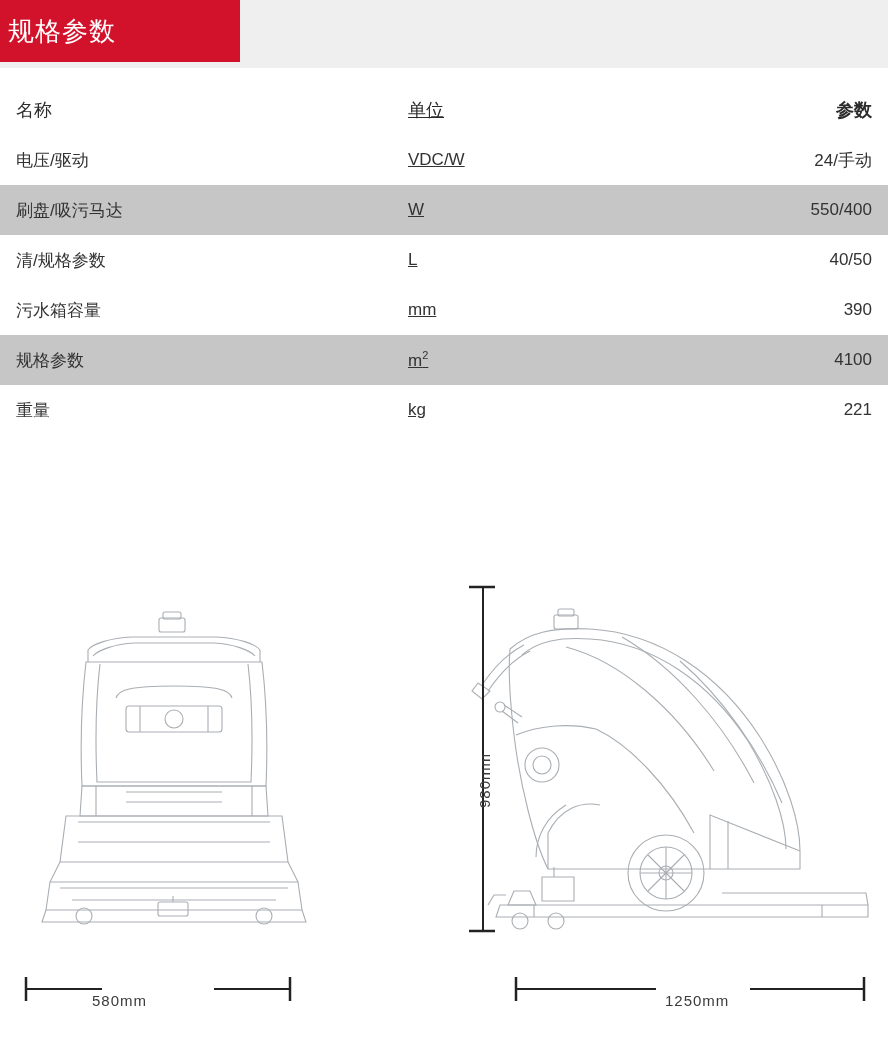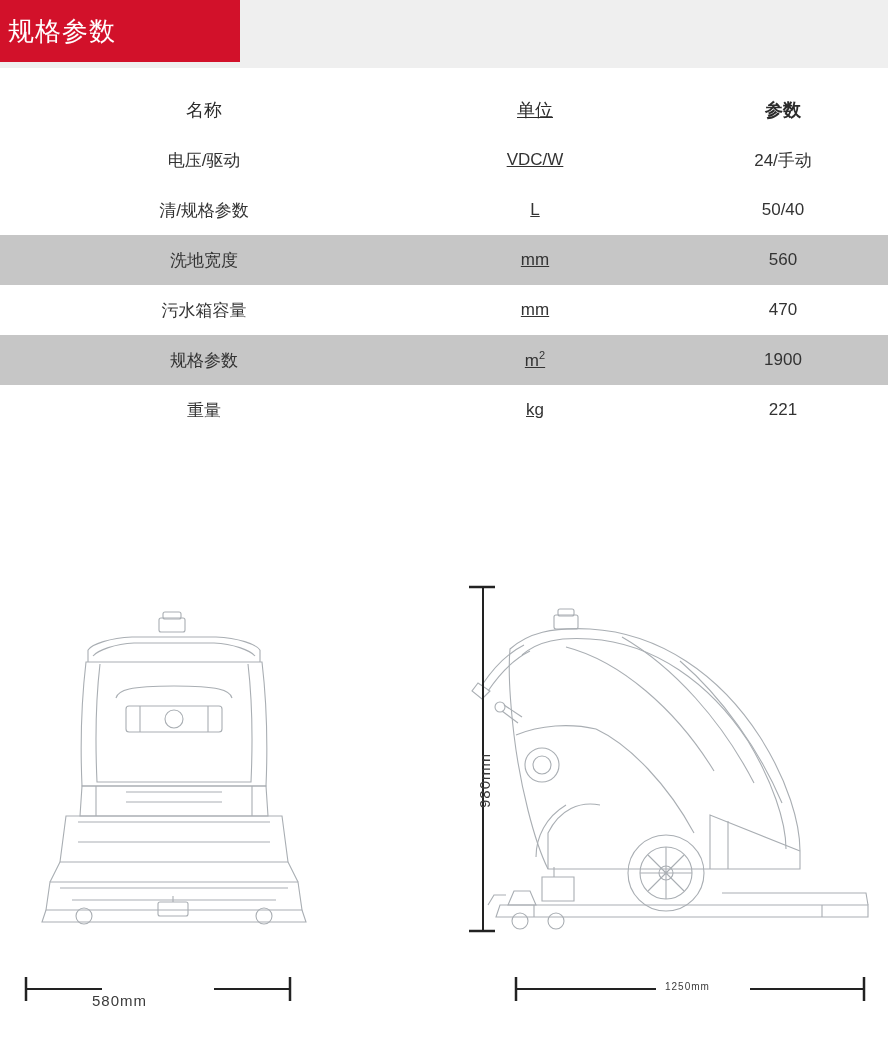--- a/index.html
+++ b/index.html
@@ -42,21 +42,20 @@
   .spec-table col.c-value { width: 210px; }
 
   .spec-table tr { height: 50px; }
   .spec-table th, .spec-table td {
     padding: 0 16px;
     font-size: 17px;
     color: #333333;
     font-weight: normal;
     vertical-align: middle;
     white-space: nowrap;
-    text-align: center;
   }
   .spec-table thead th { font-size: 18px; color: #2b2b2b; }
   .spec-table thead th.val { font-weight: bold; font-family: Liberation Serif, serif; }
   .col-name  { text-align: left; }
   .col-unit  { text-align: left; padding-left: 0 !important; text-decoration: underline; }
   .col-value { text-align: right; }
   tr.zebra { background: #c6c6c6; }
   tr.plain { background: #ffffff; }
   .sup { font-size: 11px; vertical-align: super; }
 
@@ -75,22 +74,22 @@
     writing-mode: vertical-rl;
     transform: rotate(180deg);
     left: 476px; top: 198px;
     letter-spacing: 1px;
   }
   .dim-label-h1 {
     position: absolute; left: 92px; top: 437px;
     font-size: 15px; color: #3b3b3b; letter-spacing: 1px;
   }
   .dim-label-h2 {
-    position: absolute; left: 665px; top: 426px;
-    font-size: 10px; color: #3b3b3b; letter-spacing: 1px;
+    position: absolute; left: 665px; top: 437px;
+    font-size: 15px; color: #3b3b3b; letter-spacing: 1px;
   }
   svg { display: block; }
 </style>
 </head>
 <body>
 
 <div class="page">
 
   <div class="header-bar">
     <div class="header-tab">
@@ -111,39 +110,39 @@
         <th class="col-unit">单位</th>
         <th class="col-value val">参数</th>
       </tr>
     </thead>
     <tbody>
       <tr class="plain">
         <td class="col-name">电压/驱动</td>
         <td class="col-unit">VDC/W</td>
         <td class="col-value">24/手动</td>
       </tr>
+      <tr class="zebra">
+        <td class="col-name">刷盘/吸污马达</td>
+        <td class="col-unit">W</td>
+        <td class="col-value">550/400</td>
+      </tr>
       <tr class="plain">
         <td class="col-name">清/规格参数</td>
         <td class="col-unit">L</td>
-        <td class="col-value">50/40</td>
-      </tr>
-      <tr class="zebra">
-        <td class="col-name">洗地宽度</td>
-        <td class="col-unit">mm</td>
-        <td class="col-value">560</td>
+        <td class="col-value">40/50</td>
       </tr>
       <tr class="plain">
         <td class="col-name">污水箱容量</td>
         <td class="col-unit">mm</td>
-        <td class="col-value">470</td>
+        <td class="col-value">390</td>
       </tr>
       <tr class="zebra">
         <td class="col-name">规格参数</td>
         <td class="col-unit"><span>m</span><span class="sup">2</span></td>
-        <td class="col-value">1900</td>
+        <td class="col-value">4100</td>
       </tr>
       <tr class="plain">
         <td class="col-name">重量</td>
         <td class="col-unit">kg</td>
         <td class="col-value">221</td>
       </tr>
     </tbody>
   </table>
 
   <div class="drawing-area">

